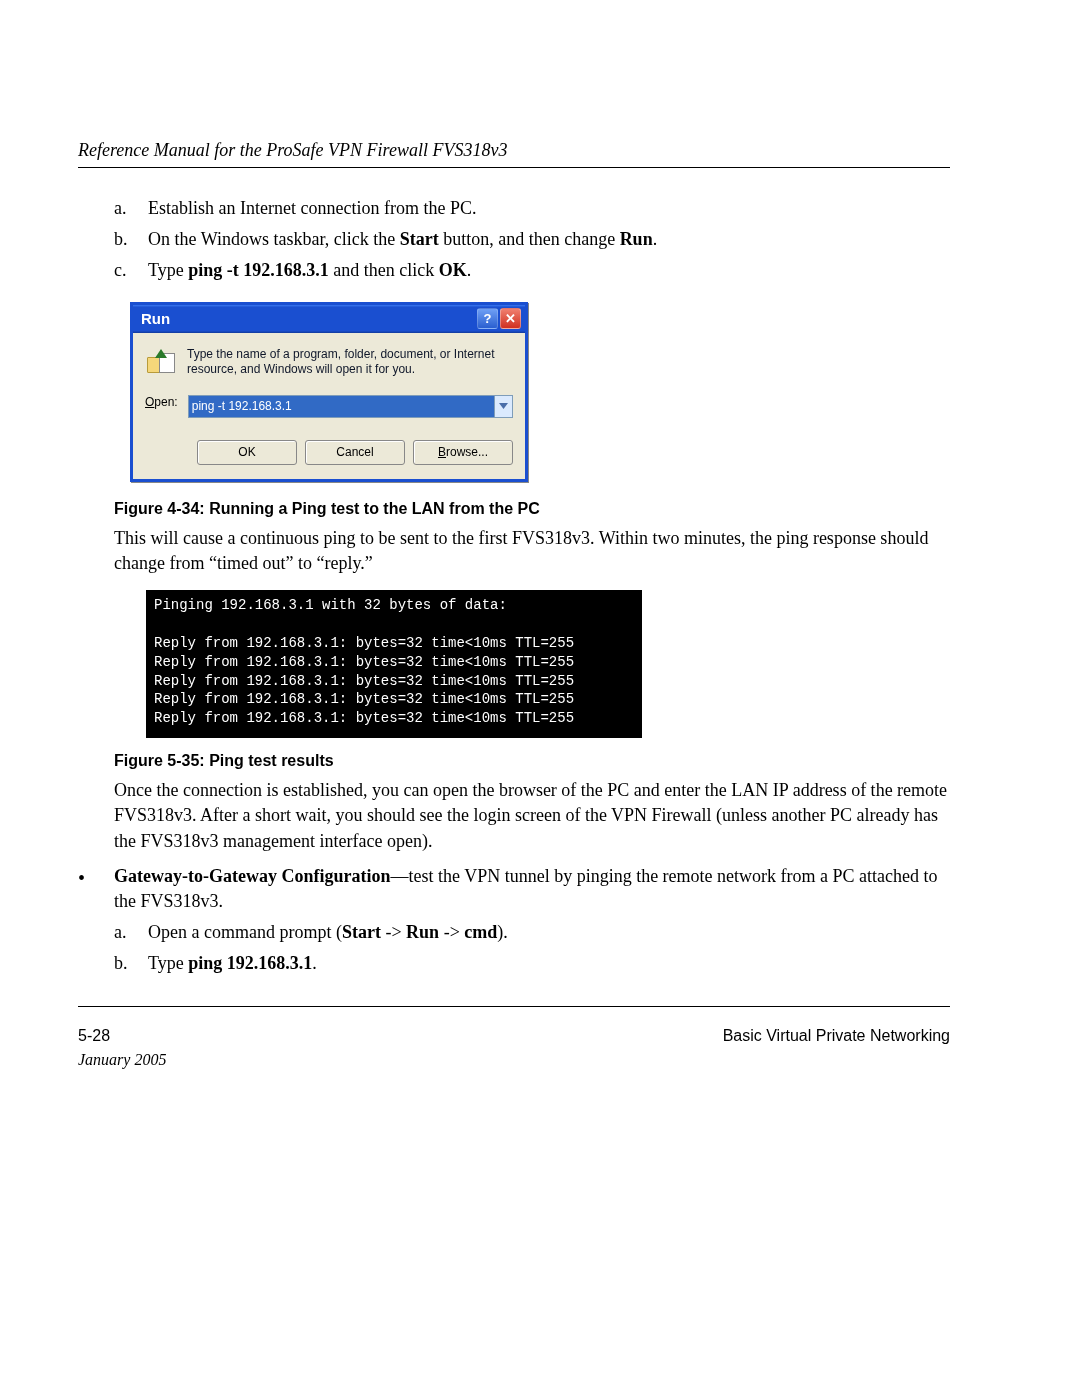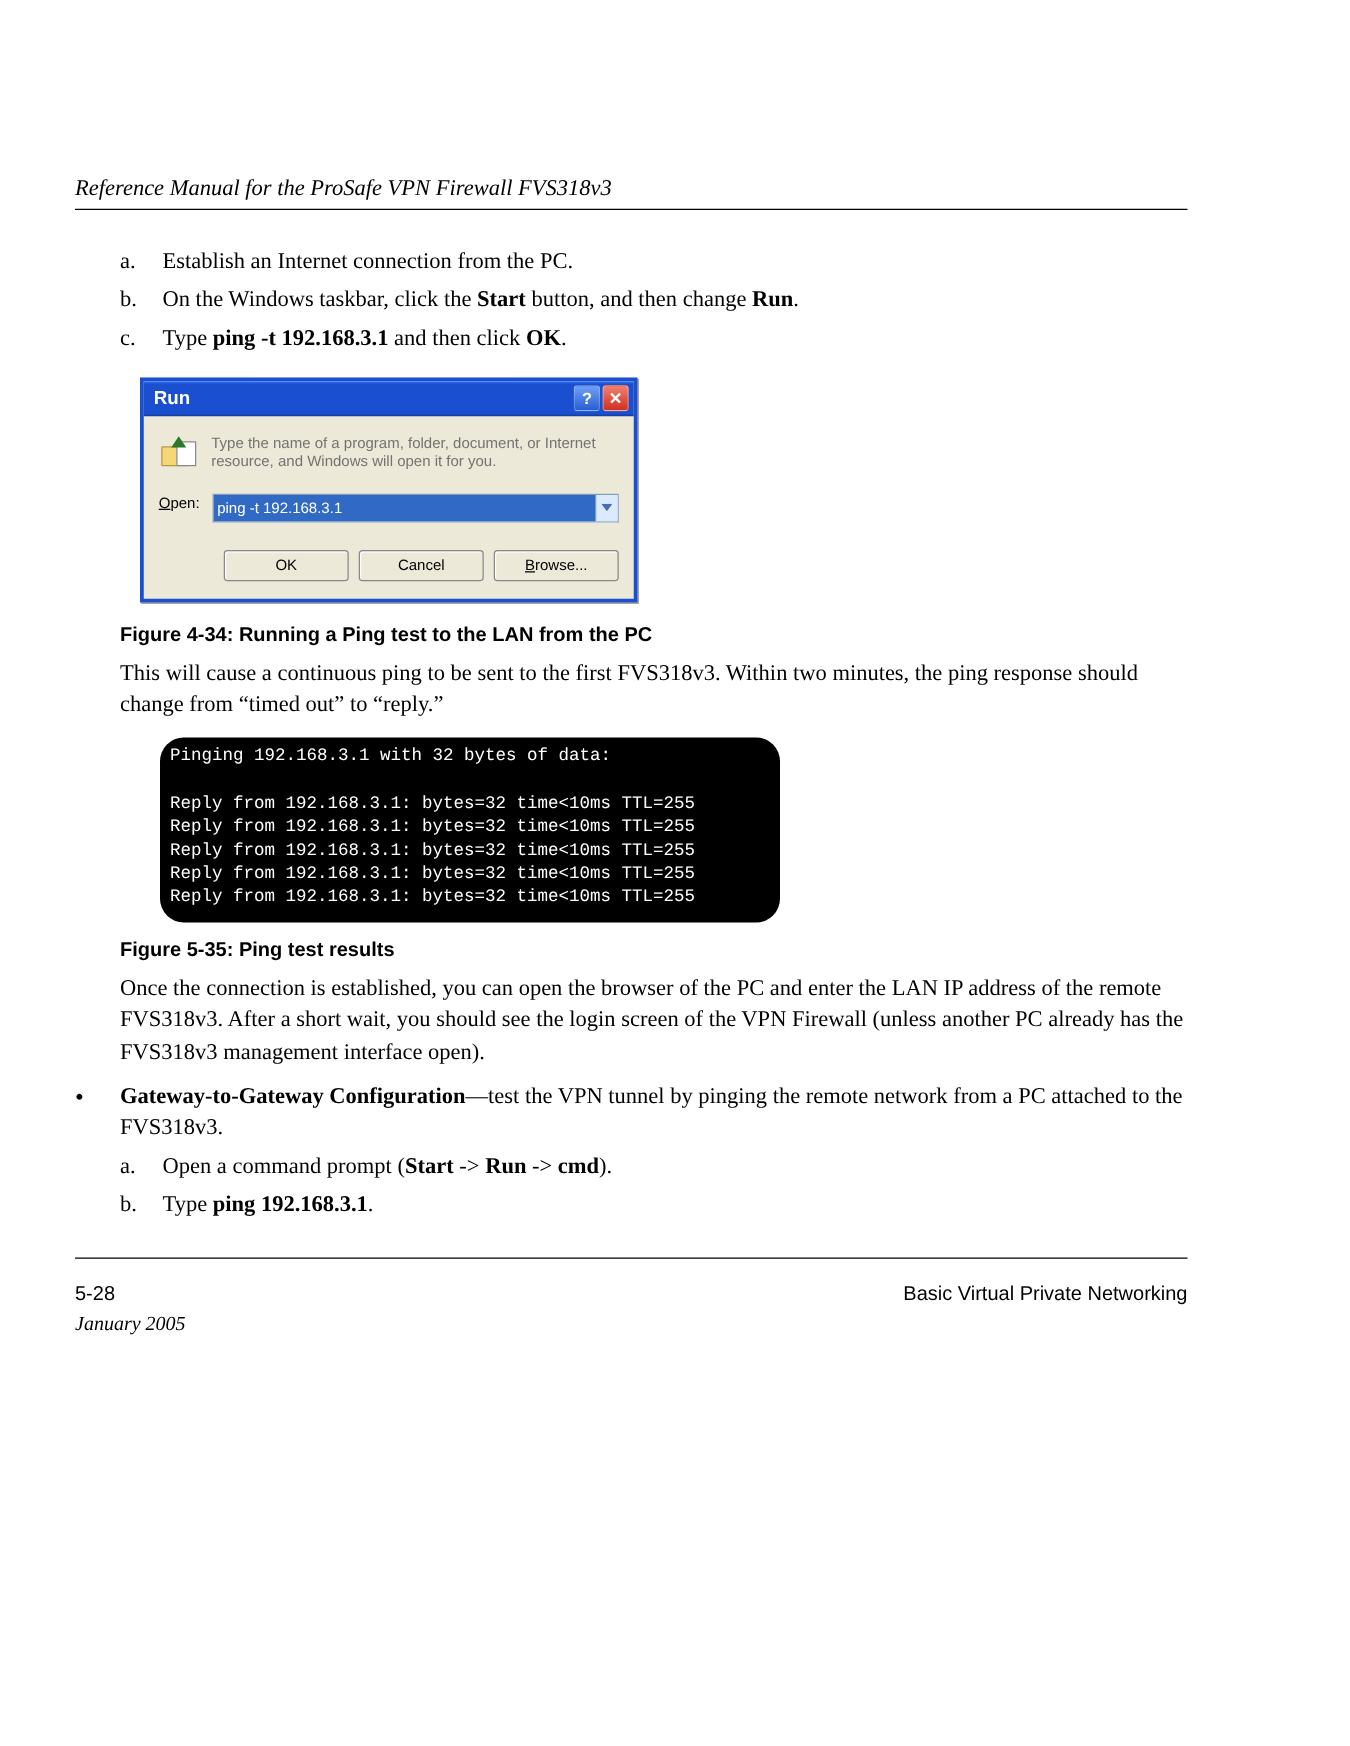--- a/index.html
+++ b/index.html
@@ -5,21 +5,21 @@
   body {
     margin: 0;
     padding: 0;
     background: #fff;
     font-family: "Times New Roman", Times, serif;
     font-size: 18px;
     color: #000;
     width: 1080px;
   }
   .page {
-    padding: 140px 130px 80px 60px;
+    padding: 140px 130px 80px 78px;
   }
   .header-title {
     font-style: italic;
     font-size: 18px;
     margin-bottom: 6px;
   }
   .hr {
     border: none;
     border-top: 1.5px solid #000;
     margin: 0 0 28px 0;
@@ -128,21 +128,21 @@
     border-left:6px solid transparent;
     border-right:6px solid transparent;
     border-bottom:9px solid #2a7a2a;
   }
   .run-icon .sheet {
     position:absolute; left:14px; top:6px; width:14px; height:18px;
     background:#fff; border:1px solid #888;
   }
   .run-desc {
     line-height:1.3;
-    color:#737373;
+    color:#0f172a;
   }
   .run-open-row {
     display:flex; margin-top:16px; gap:10px;
   }
   .run-combo {
     flex:1; display:flex; border:1px solid #7f9db9; background:#fff; height:21px;
   }
   .run-combo-input {
     flex:1; padding:1px 3px; background:#316ac5; color:#fff;
     font-family: Tahoma, Arial, sans-serif; font-size:12px;
@@ -170,21 +170,20 @@
   .terminal {
     width: 480px;
     margin: 14px 0 10px 68px;
     background:#000;
     color:#fff;
     font-family: "Courier New", monospace;
     font-size: 14px;
     padding: 6px 8px 10px 8px;
     line-height: 1.35;
     white-space: pre;
-    border-radius: 19px;
   }
 
   .footer-row {
     display:flex;
     justify-content: space-between;
     font-family: Arial, Helvetica, sans-serif;
     font-size: 16px;
     margin-top: 20px;
   }
   .footer-date {

